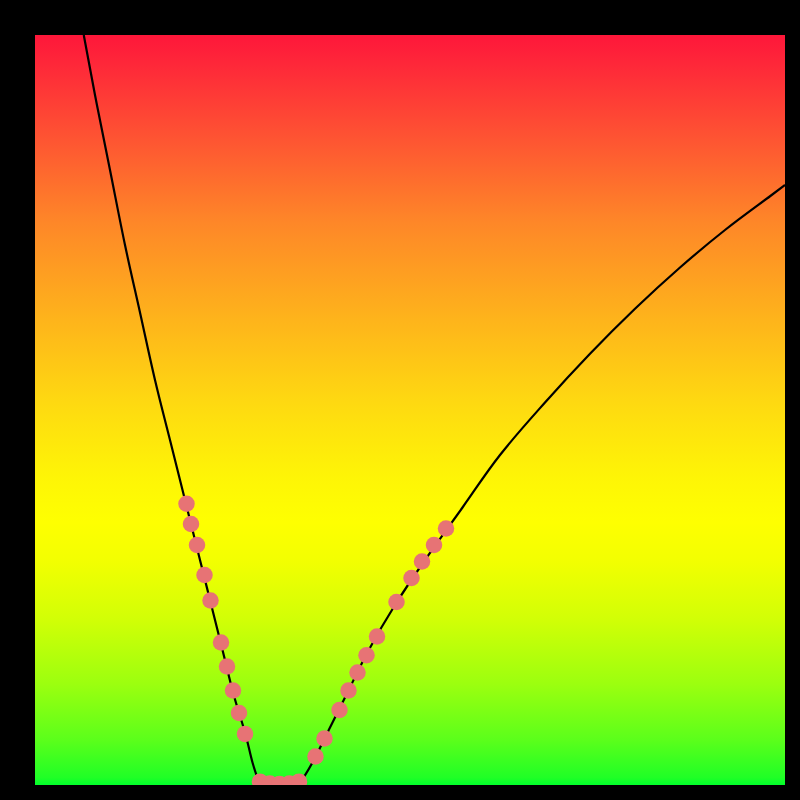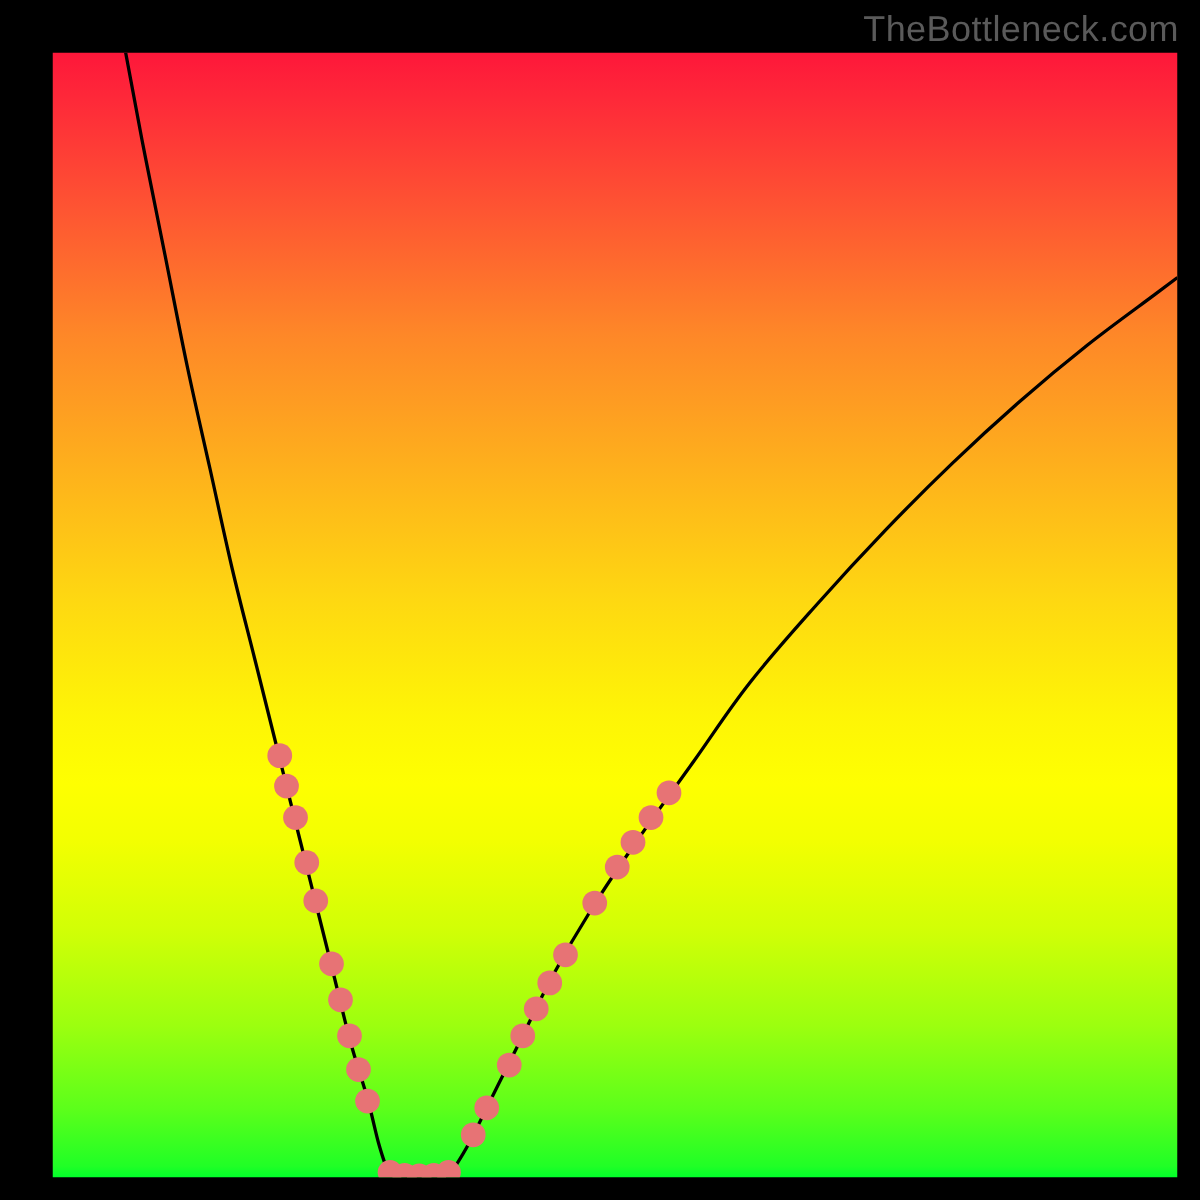--- a/index.html
+++ b/index.html
@@ -106,14 +106,13 @@
           <circle cx="342" cy="601.5" r="8.25" fill="#e77375"></circle>
           <circle cx="361.50000000000006" cy="567" r="8.25" fill="#e77375"></circle>
           <circle cx="376.5" cy="543" r="8.25" fill="#e77375"></circle>
           <circle cx="387" cy="526.5" r="8.25" fill="#e77375"></circle>
           <circle cx="399" cy="510" r="8.25" fill="#e77375"></circle>
           <circle cx="410.99999999999994" cy="493.5" r="8.25" fill="#e77375"></circle>
         </g>
     </svg>
   </div>
 
-  <div class="watermark">TheBottleneck.com</div>
 </div>
 
 </body></html>

